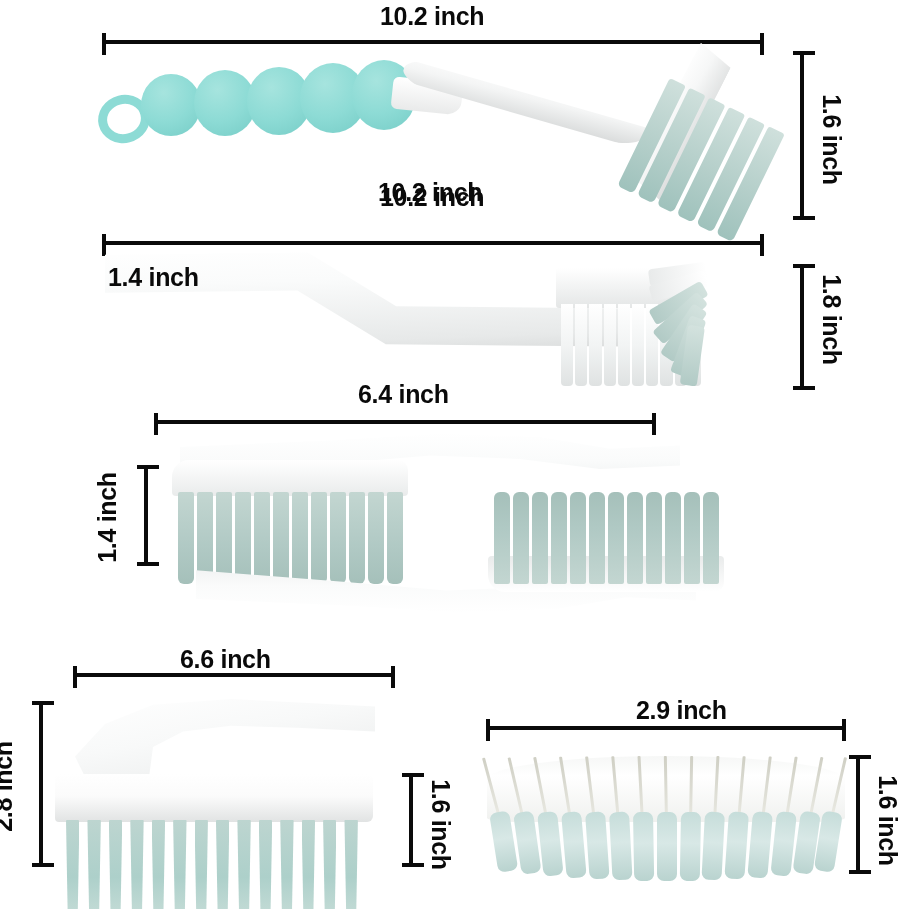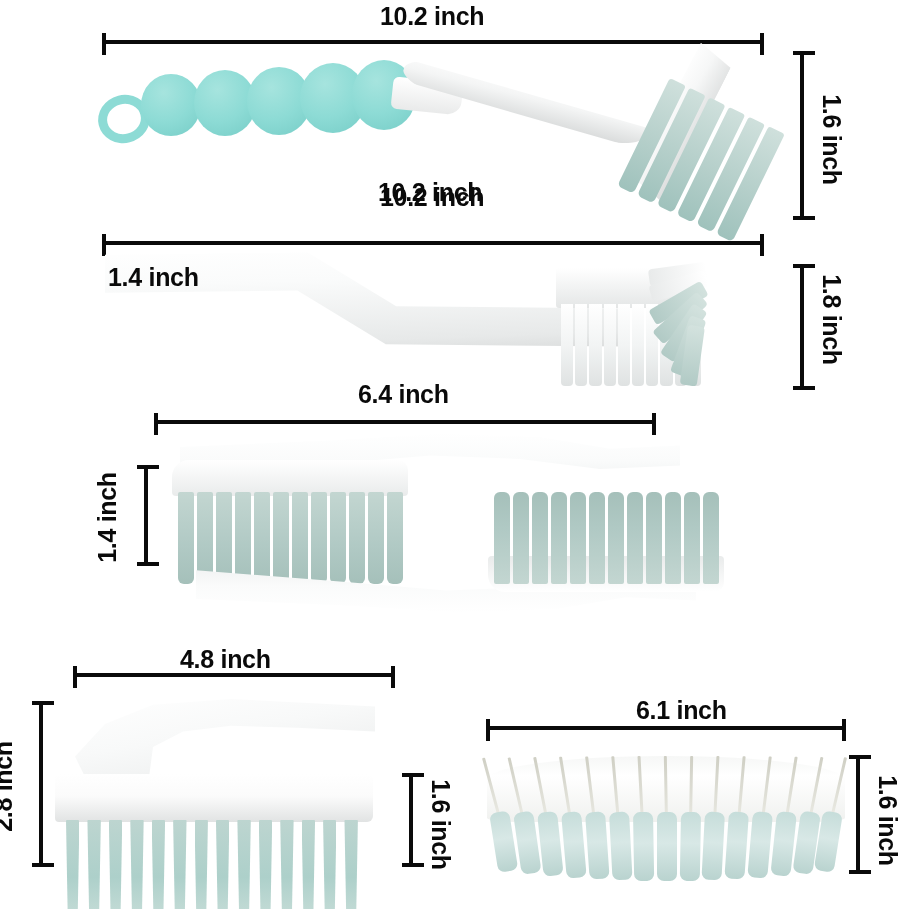--- a/index.html
+++ b/index.html
@@ -296,21 +296,21 @@
         <i></i>
         <i></i>
     </div>
 
     <div class="dim-v" style="left:144px;top:466px;height:99px;"></div>
     <div class="dim-label rot-ccw" style="left:62px;top:503px;">1.4 inch</div>
   </div>
 
   <div>
 
-    <div class="dim-label" style="left:180px;top:645px;">4.8 inch</div>
+    <div class="dim-label" style="left:180px;top:645px;">6.6 inch</div>
     <div class="dim-h" style="left:74px;top:673px;width:320px;"></div>
 
     <div class="art" id="item4-arch" style="left:75px;top:697px;"></div>
     <div class="art" id="item4-base" style="left:55px;top:774px;"></div>
     <div class="bristle-block" id="item4-bristles" style="left:62px;top:820px;">
       <i></i>
         <i></i>
         <i></i>
         <i></i>
         <i></i>
@@ -327,21 +327,21 @@
 
     <div class="dim-v" style="left:39px;top:702px;height:164px;"></div>
     <div class="dim-label rot-ccw" style="left:-42px;top:772px;">2.8 inch</div>
 
     <div class="dim-v" style="left:409px;top:774px;height:92px;"></div>
     <div class="dim-label rot-cw" style="left:395px;top:810px;">1.6 inch</div>
   </div>
 
   <div>
 
-    <div class="dim-label" style="left:636px;top:696px;">6.1 inch</div>
+    <div class="dim-label" style="left:636px;top:696px;">2.9 inch</div>
     <div class="dim-h" style="left:487px;top:726px;width:358px;"></div>
 
     <div class="art" id="item5-band" style="left:487px;top:756px;"></div>
 
     <div id="item5-tines" style="position:absolute;left:487px;top:756px;">
       <i style="left:10px;  transform:rotate(-15deg); height:58px;"></i>
       <i style="left:34px;  transform:rotate(-13deg); height:60px;"></i>
       <i style="left:58px;  transform:rotate(-11deg); height:62px;"></i>
       <i style="left:82px;  transform:rotate(-9deg);  height:64px;"></i>
       <i style="left:106px; transform:rotate(-7deg);  height:65px;"></i>

